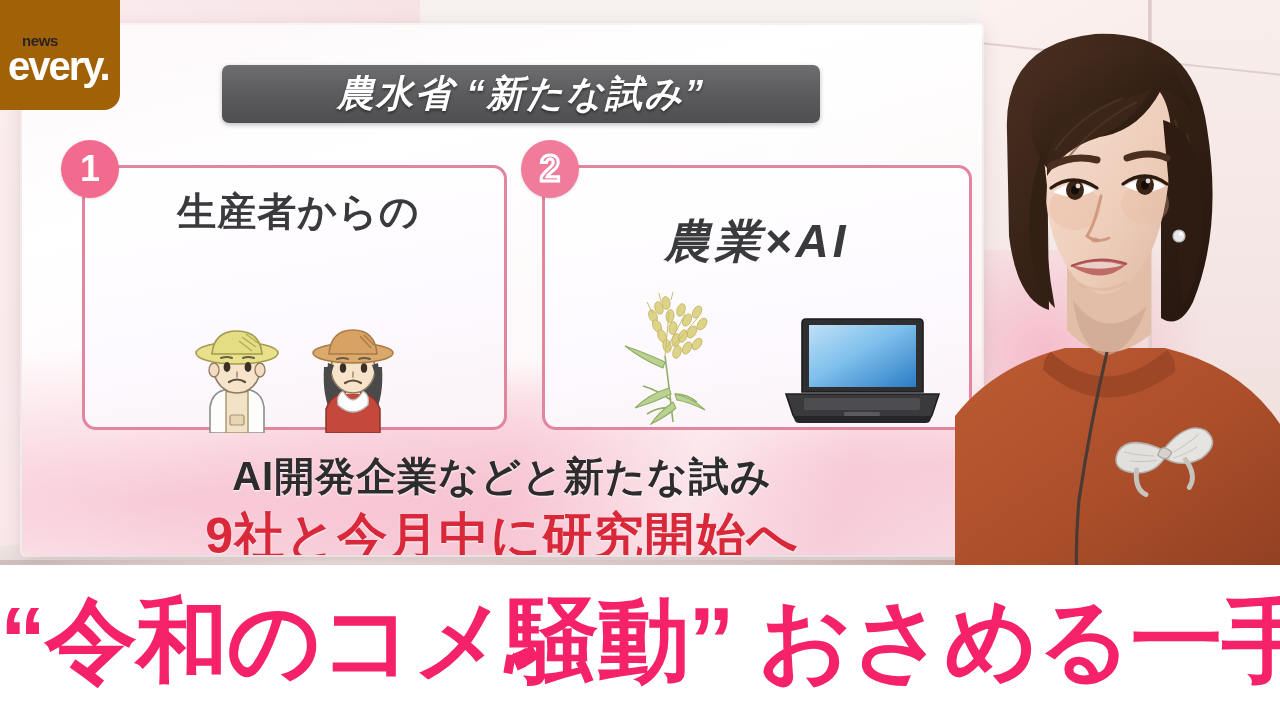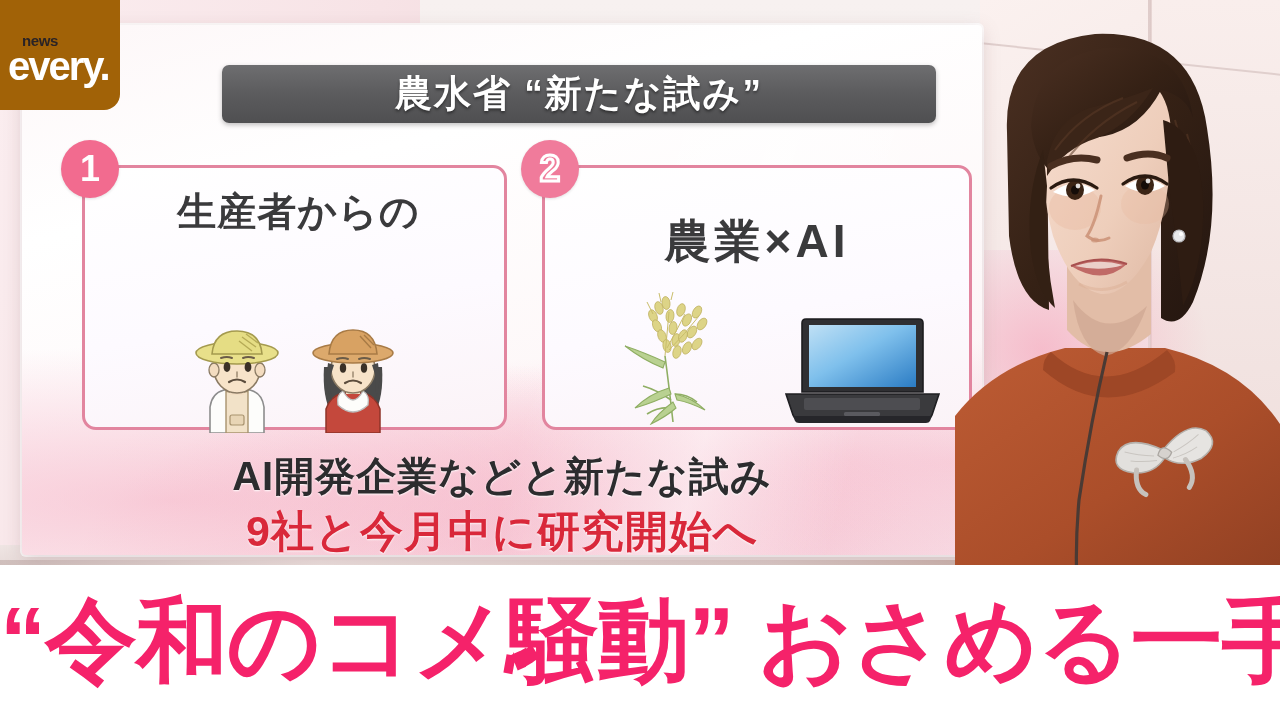--- a/index.html
+++ b/index.html
@@ -85,26 +85,27 @@
     position:absolute; left:-40px; top:300px; width:1040px; height:250px;
     background:
       radial-gradient(ellipse at 18% 70%, rgba(244,168,190,.55), rgba(244,168,190,0) 62%),
       radial-gradient(ellipse at 62% 95%, rgba(243,155,180,.5), rgba(243,155,180,0) 60%),
       radial-gradient(ellipse at 95% 55%, rgba(246,176,196,.45), rgba(246,176,196,0) 62%);
     pointer-events:none;
   }
 
   
   .title-banner{
-    position:absolute; left:200px; top:40px; width:714px; height:58px;
+    position:absolute; left:200px; top:40px; width:598px; height:58px;
     background:linear-gradient(180deg,#6e6e70 0%,#5c5c5e 48%,#4f4f51 100%);
     border-radius:7px;
     display:flex; align-items:center; justify-content:center;
     box-shadow:0 2px 5px rgba(0,0,0,.25);
     z-index:26;
+    font-style:italic;
   }
   .title-banner span{
     color:#ffffff; font-size:37px; font-weight:700;
     letter-spacing:2px;
     text-shadow:0 2px 3px rgba(0,0,0,.45);
   }
 
   
   .panel{
     position:absolute; top:140px; height:265px;
@@ -132,21 +133,21 @@
     -webkit-text-stroke:3px #ffffff;
     paint-order:stroke fill;
   }
 
   .panel-title{
     position:absolute; left:0; width:100%;
     text-align:center; color:#3a3a3c; font-weight:700;
     letter-spacing:1px; line-height:1.12;
   }
   .p1-title{ top:22px; font-size:39px;padding-left:8px; }
-  .p2-title{ top:48px; font-size:46px; letter-spacing:4px; }
+  .p2-title{ top:48px; font-size:46px; letter-spacing:4px;font-style:italic; }
 
   
   .farmers{ position:absolute; left:95px; top:155px; width:240px; height:110px; }
   .farmer{ position:absolute; width:110px; height:110px; }
   .f-man{ left:2px; }
   .f-woman{ left:118px; }
 
   
   .riceplant{ position:absolute; left:68px; top:122px; width:125px; height:135px; }
   .laptop{ position:absolute; left:235px; top:148px; width:165px; height:108px; }
@@ -154,21 +155,21 @@
   
   .cap-black{
     position:absolute; left:0; top:424px; width:960px; text-align:center;
     font-size:40px; font-weight:700; color:#2c2c2e; letter-spacing:1px;
     z-index:26;
     text-shadow:0 1px 2px rgba(255,255,255,.9);
   }
   .cap-black .small{ font-size:40px; }
   .cap-red{
     position:absolute; left:0; top:478px; width:960px; text-align:center;
-    font-size:43px; font-weight:700; color:#d9283a; letter-spacing:1px;
+    font-size:50px; font-weight:700; color:#d9283a; letter-spacing:1px;
     z-index:26;
     text-shadow:0 1px 2px rgba(255,255,255,.85);
   }
 
   
   .presenter{ position:absolute; left:955px; top:0; width:325px; height:585px; z-index:35; }
 
   
   .headline-band{
     position:absolute; left:0; top:565px; width:1280px; height:155px;

